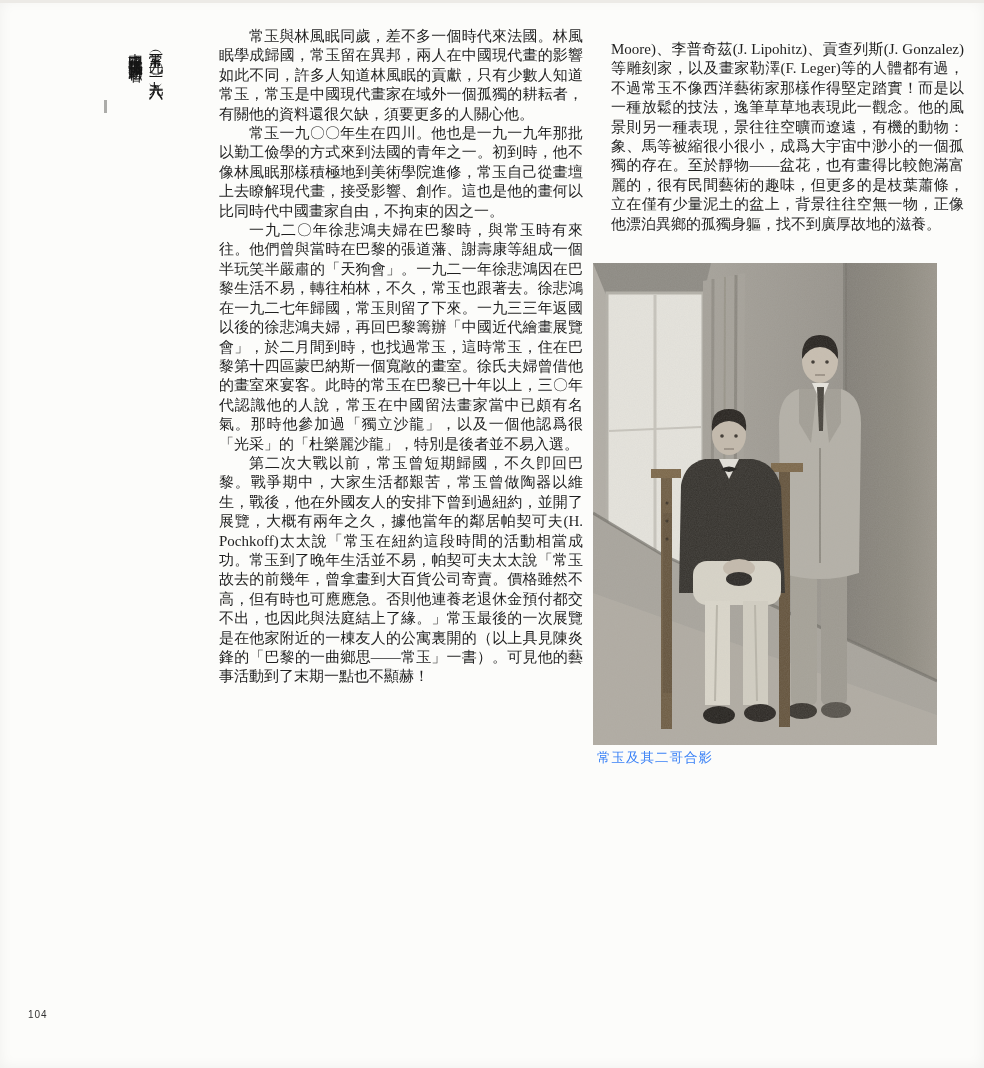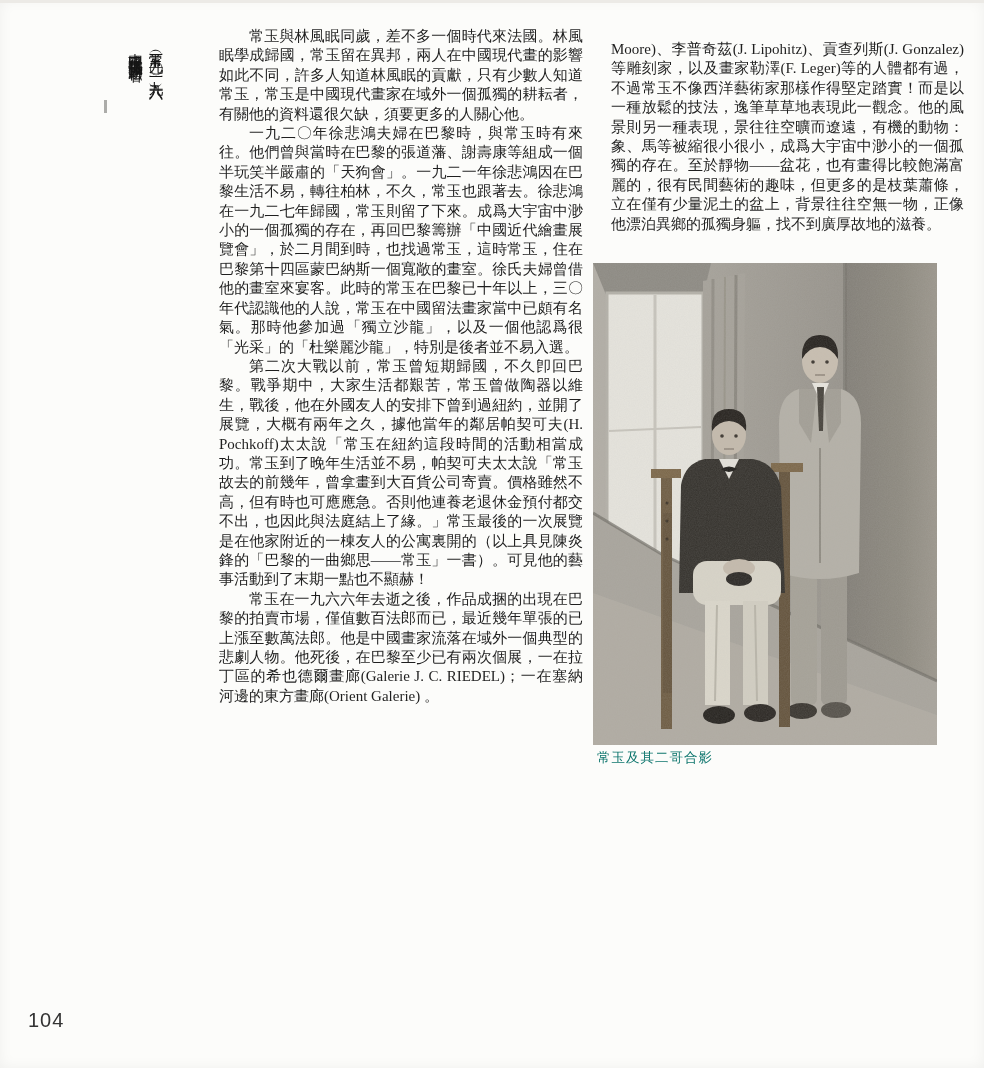--- a/index.html
+++ b/index.html
@@ -39,46 +39,46 @@
   .col-right p{margin:13px;text-indent:0;}
 
   
   .photo{
     position:absolute;left:593px;top:263px;width:344px;height:482px;
     background:#9a968e;
   }
   .photo svg{display:block;width:344px;height:482px;}
   .photo-caption{
     position:absolute;left:597px;top:749px;
-    font-size:13.5px;letter-spacing:1px;color:#0f766e;
+    font-size:13.5px;letter-spacing:1px;color:#3b82f6;
   }
 
   .page-number{
     position:absolute;left:28px;top:1009px;
     font-family:"Liberation Sans","DejaVu Sans",sans-serif;
-    font-size:20px;color:#333;letter-spacing:1px;
+    font-size:10px;color:#333;letter-spacing:1px;
   }
 </style>
 </head>
 <body>
 
 <div class="page">
   <div class="scan-edge-top"></div>
   <div class="scan-mark"></div>
 
   <div class="vtitle">
     <div>常玉（一九〇〇～一九六六）</div>
     <div>中國現代畫孤獨的耕耘者</div>
   </div>
 
   <div class="col-left">
     <p>常玉與林風眠同歲，差不多一個時代來法國。林風眠學成歸國，常玉留在異邦，兩人在中國現代畫的影響如此不同，許多人知道林風眠的貢獻，只有少數人知道常玉，常玉是中國現代畫家在域外一個孤獨的耕耘者，有關他的資料還很欠缺，須要更多的人關心他。</p>
-    <p>一九二〇年徐悲鴻夫婦在巴黎時，與常玉時有來往。他們曾與當時在巴黎的張道藩、謝壽康等組成一個半玩笑半嚴肅的「天狗會」。一九二一年徐悲鴻因在巴黎生活不易，轉往柏林，不久，常玉也跟著去。徐悲鴻在一九二七年歸國，常玉則留了下來。成爲大宇宙中渺小的一個孤獨的存在，再回巴黎籌辦「中國近代繪畫展覽會」，於二月間到時，也找過常玉，這時常玉，住在巴黎第十四區蒙巴納斯一個寬敞的畫室。徐氏夫婦曾借他的畫室來宴客。此時的常玉在巴黎已十年以上，三〇年代認識他的人說，常玉在中國留法畫家當中已頗有名氣。那時他參加過「獨立沙龍」，以及一個他認爲很「光采」的「杜樂麗沙龍」，特別是後者並不易入選。</p>
+    <p>常玉一九〇〇年生在四川。他也是一九一九年那批以勤工儉學的方式來到法國的青年之一。初到時，他不像林風眠那樣積極地到美術學院進修，常玉自己從畫壇上去瞭解現代畫，接受影響、創作。這也是他的畫何以比同時代中國畫家自由，不拘束的因之一。</p>
+    <p>一九二〇年徐悲鴻夫婦在巴黎時，與常玉時有來往。他們曾與當時在巴黎的張道藩、謝壽康等組成一個半玩笑半嚴肅的「天狗會」。一九二一年徐悲鴻因在巴黎生活不易，轉往柏林，不久，常玉也跟著去。徐悲鴻在一九二七年歸國，常玉則留了下來。一九三三年返國以後的徐悲鴻夫婦，再回巴黎籌辦「中國近代繪畫展覽會」，於二月間到時，也找過常玉，這時常玉，住在巴黎第十四區蒙巴納斯一個寬敞的畫室。徐氏夫婦曾借他的畫室來宴客。此時的常玉在巴黎已十年以上，三〇年代認識他的人說，常玉在中國留法畫家當中已頗有名氣。那時他參加過「獨立沙龍」，以及一個他認爲很「光采」的「杜樂麗沙龍」，特別是後者並不易入選。</p>
     <p>第二次大戰以前，常玉曾短期歸國，不久卽回巴黎。戰爭期中，大家生活都艱苦，常玉曾做陶器以維生，戰後，他在外國友人的安排下曾到過紐約，並開了展覽，大概有兩年之久，據他當年的鄰居帕契可夫(H. Pochkoff)太太說「常玉在紐約這段時間的活動相當成功。常玉到了晚年生活並不易，帕契可夫太太說「常玉故去的前幾年，曾拿畫到大百貨公司寄賣。價格雖然不高，但有時也可應應急。否則他連養老退休金預付都交不出，也因此與法庭結上了緣。」常玉最後的一次展覽是在他家附近的一棟友人的公寓裏開的（以上具見陳炎鋒的「巴黎的一曲鄉思——常玉」一書）。可見他的藝事活動到了末期一點也不顯赫！</p>
-    <p>常玉在一九六六年去逝之後，作品成捆的出現在巴黎的拍賣市場，僅值數百法郎而已，最近幾年單張的已上漲至數萬法郎。他是中國畫家流落在域外一個典型的悲劇人物。他死後，在巴黎至少已有兩次個展，一在拉丁區的希也德爾畫廊(Galerie J. C. RIEDEL)；一在塞納河邊的東方畫廊(Orient Galerie) 。</p>
   </div>
 
   <div class="col-right">
     <p>Moore)、李普奇茲(J. Lipohitz)、貢查列斯(J. Gonzalez)等雕刻家，以及畫家勒澤(F. Leger)等的人體都有過，不過常玉不像西洋藝術家那樣作得堅定踏實！而是以一種放鬆的技法，逸筆草草地表現此一觀念。他的風景則另一種表現，景往往空曠而遼遠，有機的動物：象、馬等被縮很小很小，成爲大宇宙中渺小的一個孤獨的存在。至於靜物——盆花，也有畫得比較飽滿富麗的，很有民間藝術的趣味，但更多的是枝葉蕭條，立在僅有少量泥土的盆上，背景往往空無一物，正像他漂泊異鄉的孤獨身軀，找不到廣厚故地的滋養。</p>
   </div>
 
   <div class="photo">
     <svg viewBox="0 0 344 482" xmlns="http://www.w3.org/2000/svg">
       <defs>
         <linearGradient id="wallg" x1="0" y1="0" x2="1" y2="0">

